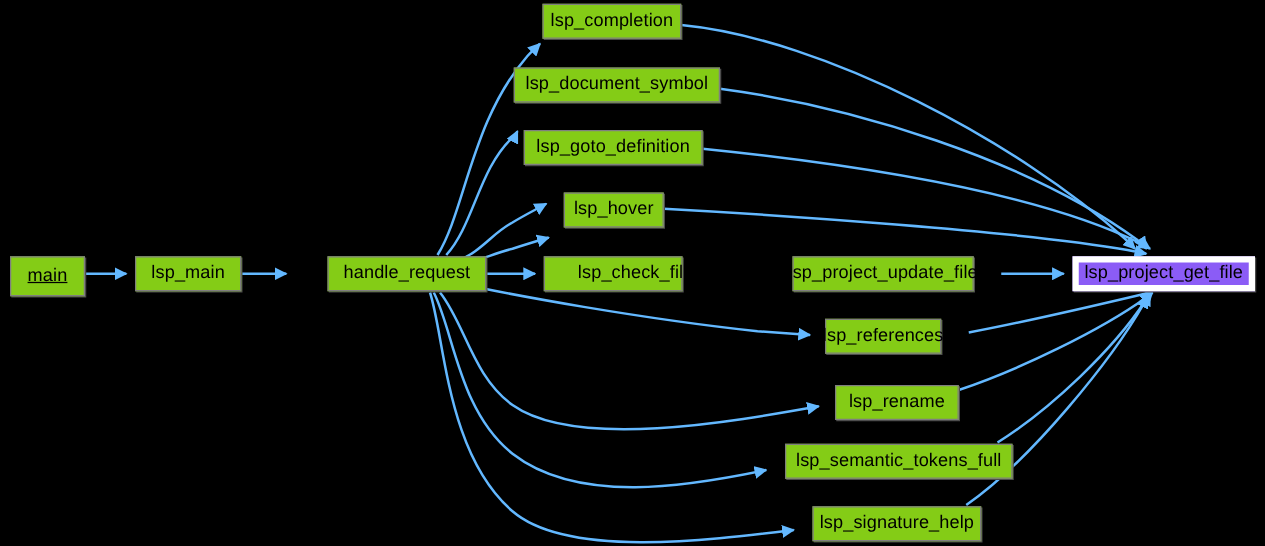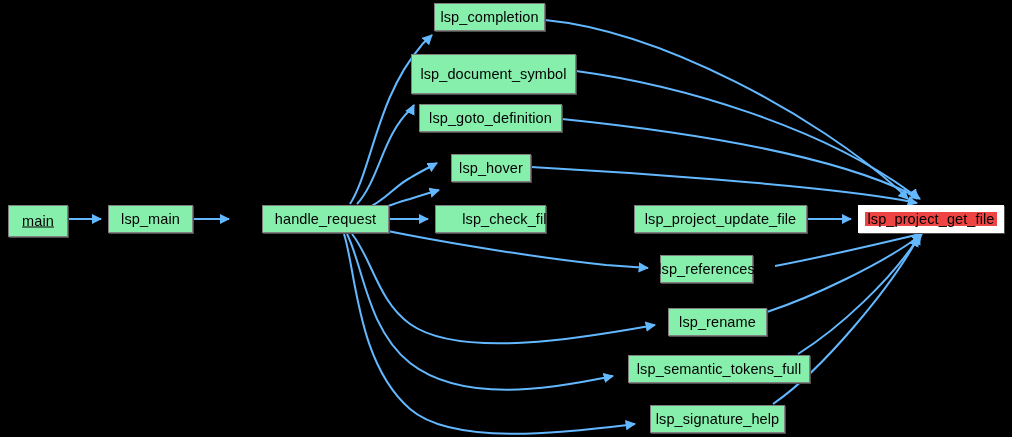--- a/index.html
+++ b/index.html
@@ -7,33 +7,33 @@
     position:relative;
     width:1012px;height:437px;
     background:#000;
     overflow:hidden;
     font-family:"Liberation Sans", sans-serif;
   }
   #edges{position:absolute;left:0;top:0;width:1012px;height:437px;}
   .node{
     position:absolute;
     box-sizing:border-box;
-    background:#86efac;
+    background:#84cc16;
     border:1px solid #7f7f7f;
     box-shadow:1px 1px 0 0 #4d4d4d;
     display:flex;align-items:center;justify-content:center;
     color:#000000;
     font-size:14.5px;
     line-height:1;
     white-space:nowrap;
     letter-spacing:.1px;
   }
   .node.focus{
-    background:#ef4444;
-    border:7px solid #ffffff;
+    background:#8b5cf6;
+    border:5px solid #ffffff;
     justify-content:center;
   }
   .node span{display:block;transform:translateY(-.5px);}
 </style>
 </head>
 <body>
 
 <div id="stage">
   <svg id="edges" viewBox="0 0 1012 437" xmlns="http://www.w3.org/2000/svg">
     <defs>
@@ -70,33 +70,33 @@
       </div>
       <div class="node" style="left: 108px; top: 205px; width: 85px; height: 28px;">
         <span>lsp_main</span>
       </div>
       <div class="node" style="left: 236px; top: 205px; width: 127px; height: 28px; margin-left: 26px;">
         <span>handle_request</span>
       </div>
       <div class="node" style="left: 434px; top: 3px; width: 111px; height: 28px;">
         <span>lsp_completion</span>
       </div>
-      <div class="node" style="left: 411px; top: 54px; width: 165px; height: 40px;">
+      <div class="node" style="left: 411px; top: 54px; width: 165px; height: 28px;">
         <span>lsp_document_symbol</span>
       </div>
       <div class="node" style="left: 419px; top: 104px; width: 143px; height: 28px; text-align: center;">
         <span>lsp_goto_definition</span>
       </div>
       <div class="node" style="left: 451px; top: 154px; width: 80px; height: 28px;">
         <span>lsp_hover</span>
       </div>
       <div class="node" style="left: 435px; top: 205px; width: 111px; height: 28px; padding-left: 36px;">
         <span>lsp_check_file</span>
       </div>
-      <div class="node" style="left: 634px; top: 205px; width: 173px; height: 28px; justify-content: center;">
+      <div class="node" style="left: 634px; top: 205px; width: 145px; height: 28px; justify-content: center;">
         <span>lsp_project_update_file</span>
       </div>
       <div class="node" style="left: 660px; top: 255px; width: 93px; height: 28px;">
         <span>lsp_references</span>
       </div>
       <div class="node" style="left: 668px; top: 308px; width: 99px; height: 28px;">
         <span>lsp_rename</span>
       </div>
       <div class="node" style="left: 628px; top: 355px; width: 182px; height: 28px; text-align: right;">
         <span>lsp_semantic_tokens_full</span>

